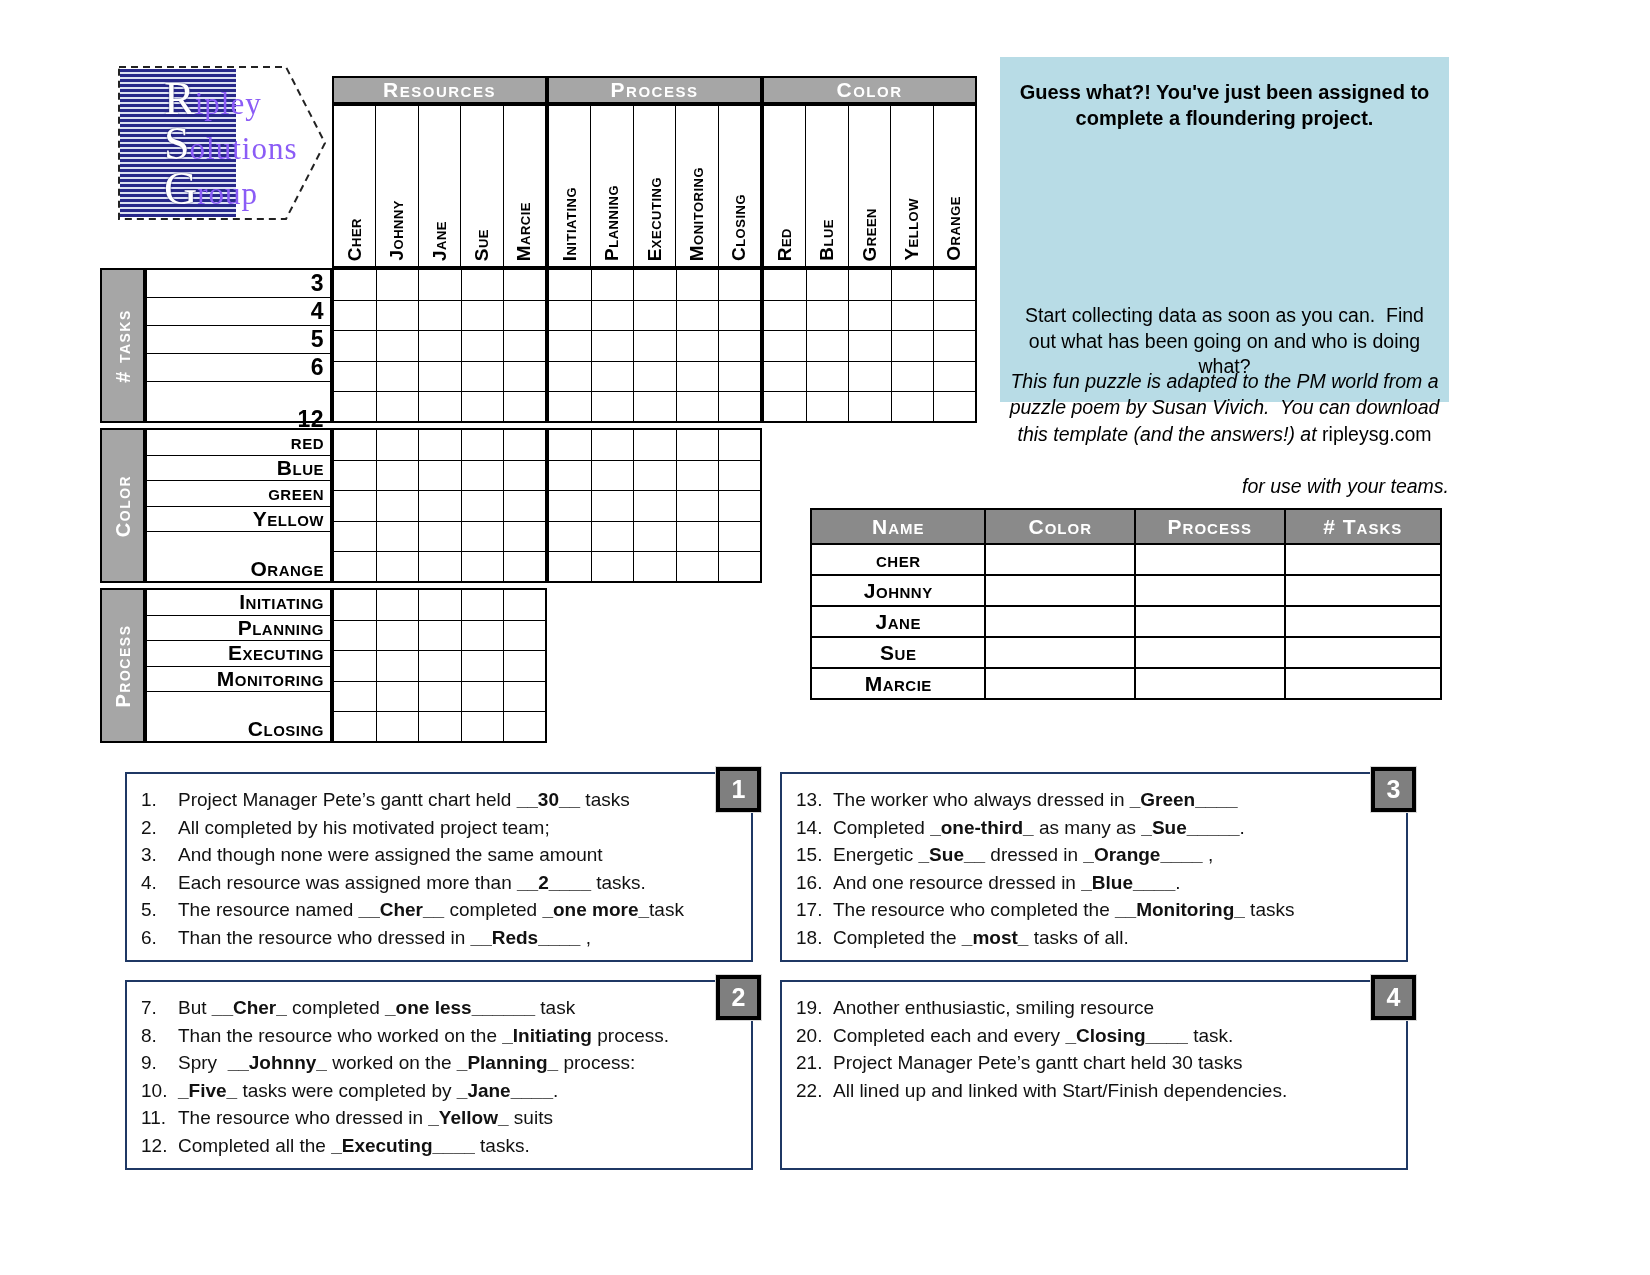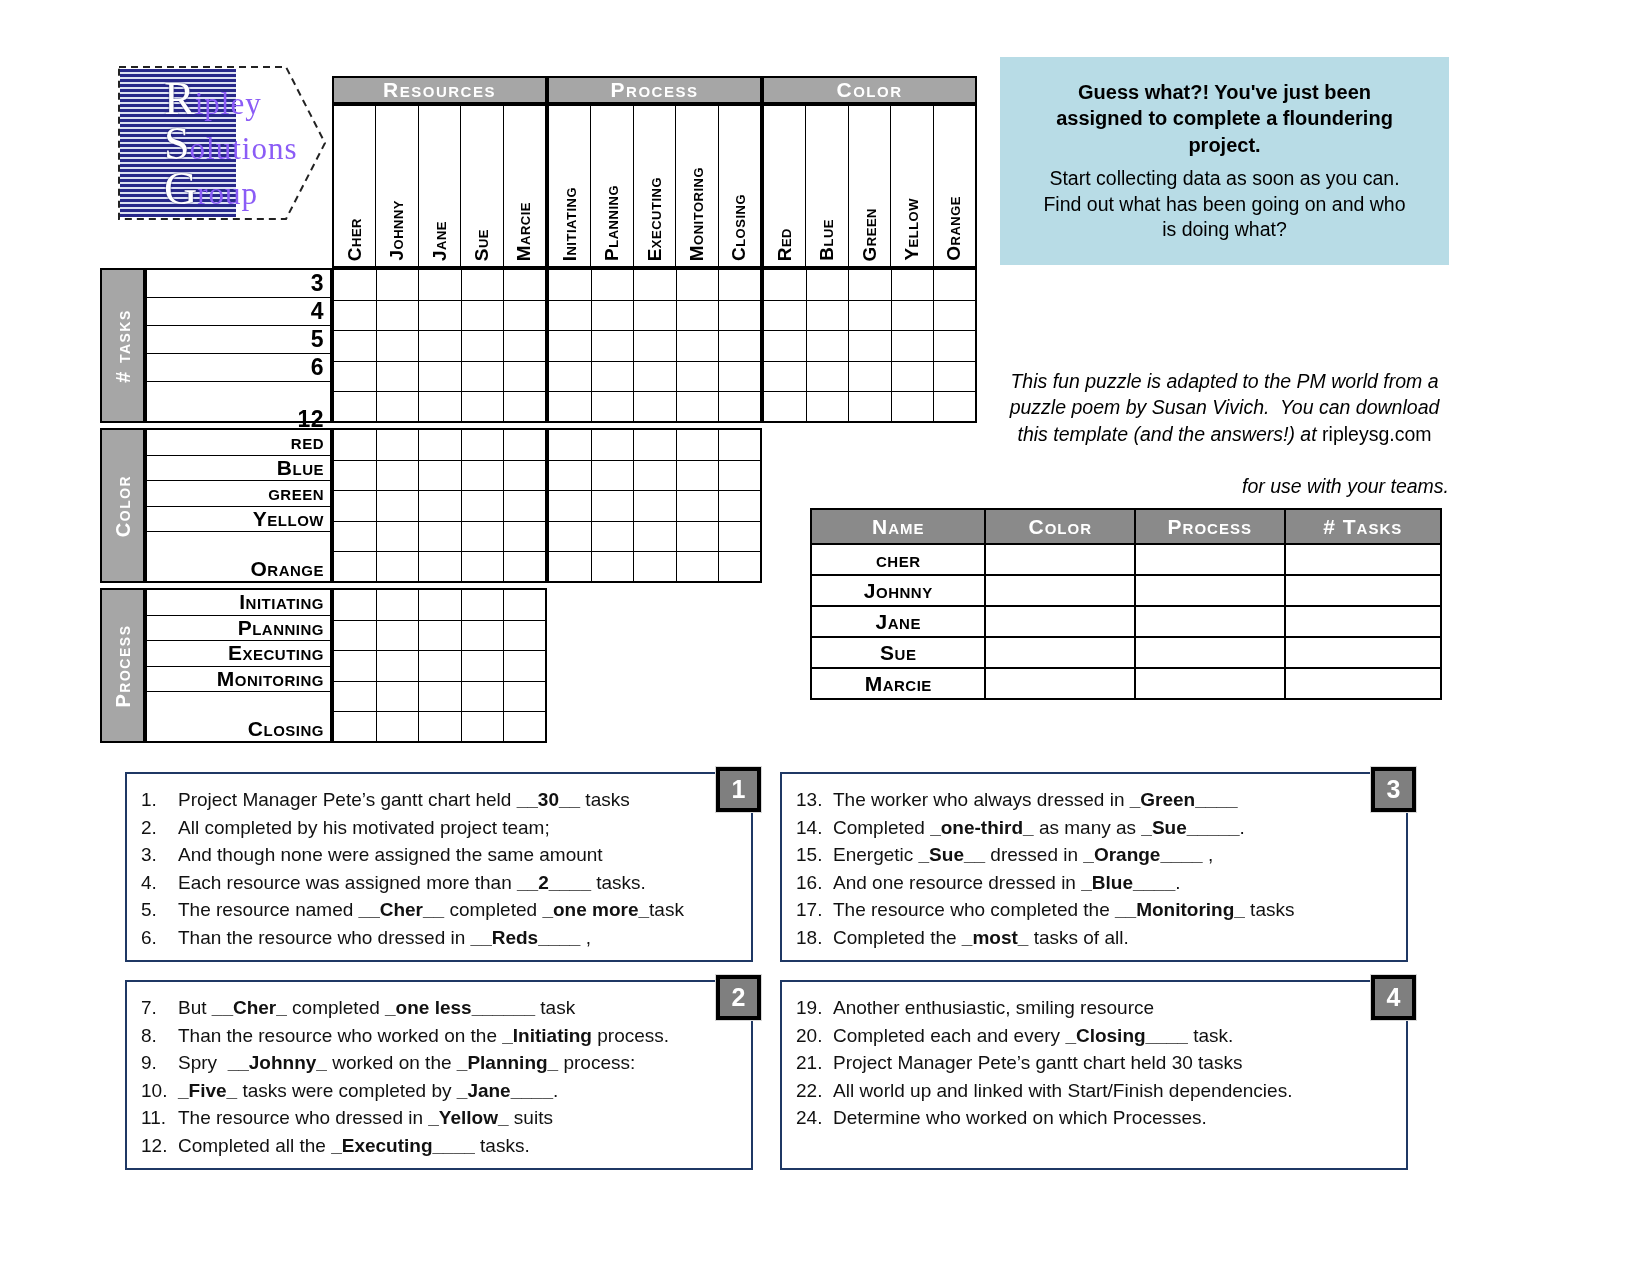--- a/index.html
+++ b/index.html
@@ -42,22 +42,22 @@
   font-variant:small-caps; font-size:21px; letter-spacing:.5px; }
 .lbl:last-child { border-bottom:none;margin-top:24px; }
 .numlbl { font-size:23px; }
 .cellblock { position:absolute; width:215px; height:155px; border:2px solid #000; background:#fff;
   display:grid; grid-template-columns:repeat(5,1fr); grid-template-rows:repeat(5,1fr); }
 .cell { border-left:1px solid #000; border-top:1px solid #000; }
 .cell:nth-child(5n+1) { border-left:none; }
 .cell:nth-child(-n+5) { border-top:none; }
 
 
-.info-box { position:absolute; left:1000px; top:57px; width:449px; height:208px;
-  background:#b8dce6; padding:22px 35px; text-align:center; font-size:19.5px;
+.info-box { position:absolute; left:1000px; top:57px; width:449px; height:345px;
+  background:#b8dce6; padding:22px 11px; text-align:center; font-size:19.5px;
   line-height:1.32; display:flex; flex-direction:column; justify-content:space-between; }
 .ib-bold { font-weight:bold; font-size:20px; white-space:pre-wrap; }
 .ib-body { white-space:pre-wrap; }
 .ib-italic { font-style:italic; white-space:pre-wrap; }
 
 
 .note { position:absolute; left:1000px; top:368px; width:449px; font-size:19.5px;
   font-style:italic; text-align:center; line-height:1.35; white-space:pre-wrap; }
 .note-site { font-style:normal; }
 .note-last { text-align:right; }
@@ -497,20 +497,16 @@
       <div class="clue-line">
         <span class="cnum">20.</span>
         <span class="ctext"><span>Completed each and every </span><b>_Closing____</b><span> task.</span></span>
       </div>
       <div class="clue-line">
         <span class="cnum">21.</span>
         <span class="ctext"><span>Project Manager Pete’s gantt chart held 30 tasks</span></span>
       </div>
       <div class="clue-line">
         <span class="cnum">22.</span>
-        <span class="ctext"><span>All world up and linked with Start/Finish dependencies.</span></span>
-      </div>
-      <div class="clue-line">
-        <span class="cnum">24.</span>
-        <span class="ctext"><span>Determine who worked on which Processes.</span></span>
+        <span class="ctext"><span>All lined up and linked with Start/Finish dependencies.</span></span>
       </div>
     </div>
   </div>
 
 </body></html>

